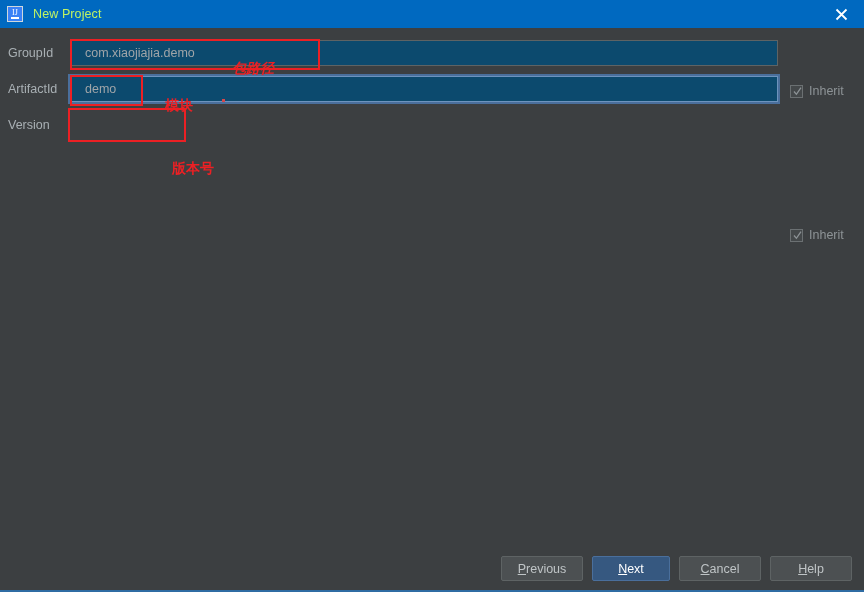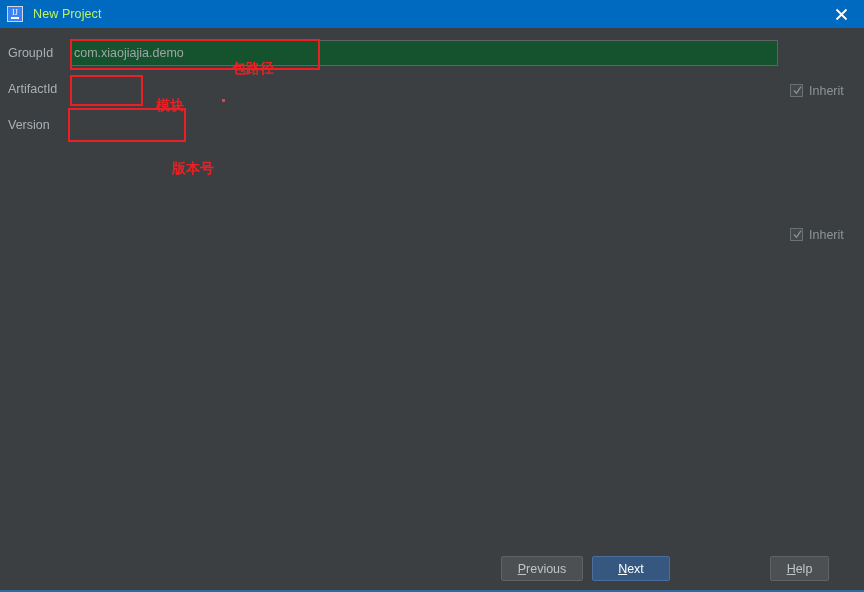--- a/index.html
+++ b/index.html
@@ -93,40 +93,40 @@
     font-size: 12.5px;
     white-space: nowrap;
   }
 
   .text-input {
     position: absolute;
     left: 70px;
     width: 708px;
     height: 26px;
     box-sizing: border-box;
-    background: #14532d;
+    background: #0c4a6e;
     border: 1px solid #5e6364;
     color: #a0a5a8;
     font-size: 12.5px;
     font-family: "Liberation Sans", "DejaVu Sans", sans-serif;
-    padding: 0 0 0 3px;
+    padding: 0 0 0 14px;
     line-height: 24px;
     outline: none;
   }
   .text-input.focused {
     border: 1px solid #6d93bd;
     box-shadow: 0 0 0 2px #4a6f9c;
   }
 
   
   .inherit-group {
     position: absolute;
     left: 790px;
     display: flex;
-    align-items: flex-start;
+    align-items: center;
     gap: 6px;
     cursor: default;
   }
   .cb-box {
     width: 13px; height: 13px;
     box-sizing: border-box;
     background: #44484a;
     border: 1px solid #6b7072;
     position: relative;
   }
@@ -182,21 +182,21 @@
   .btn.primary {
     background: #365880;
     border-color: #4a6f9c;
     color: #ffffff;
   }
   .btn .mn { text-decoration: underline; }
 
   #btn-previous { left: 501px; width: 82px; }
   #btn-next     { left: 592px; width: 78px; }
   #btn-cancel   { left: 679px; width: 82px; }
-  #btn-help     { left: 770px; width: 59px; }
+  #btn-help     { left: 770px; width: 82px; }
 
   
   #watermark {
     position: absolute;
     left: 584px;
     top: 560px;
     color: #cfd6d9;
     font-size: 17px;
     font-family: "Liberation Sans", "DejaVu Sans", sans-serif;
     white-space: nowrap;
@@ -230,48 +230,52 @@
         <svg class="tick" viewBox="0 0 9 11" aria-hidden="true">
           <path d="M1 5.5 L3.4 8.3 L8 1.6" stroke="#8d9396" stroke-width="1.3" fill="none"></path>
         </svg>
       </span>
       <span class="inherit-label">Inherit</span>
     </div>
   </div>
 
   <div class="form-row" id="row-artifactid">
     <span class="field-label">ArtifactId</span>
+    <input class="text-input focused" id="input-artifactid" type="text" value="demo" style="">
   </div>
 
   <div class="form-row" id="row-version">
     <span class="field-label">Version</span>
     <div class="inherit-group" style="top:118px;">
       <span class="cb-box">
         <svg class="tick" viewBox="0 0 9 11" aria-hidden="true">
           <path d="M1 5.5 L3.4 8.3 L8 1.6" stroke="#8d9396" stroke-width="1.3" fill="none"></path>
         </svg>
       </span>
       <span class="inherit-label">Inherit</span>
     </div>
   </div>
 
   <div class="anno-box" style="left:70px;  top:39px;  width:250px; height:31px;"></div>
   <div class="anno-box" style="left:70px;  top:75px;  width:73px;  height:31px;"></div>
   <div class="anno-box" style="left:68px;  top:108px; width:118px; height:34px;"></div>
 
-  <div class="anno-text" style="left:232px; top:60px;">包路径</div>
-  <div class="anno-text" style="left:156px; top:97px;">模块</div>
+  <div class="anno-text" style="left:232px; top:60px;font-style:italic;">包路径</div>
+  <div class="anno-text" style="left:165px; top:97px;">模块</div>
   <div class="anno-text" style="left:172px; top:160px;">版本号</div>
 
   <div id="anno-dot" style="left:222px; top:99px;"></div>
 
   <div class="btn" id="btn-previous">
     <span><span class="mn">P</span>revious</span>
   </div>
   <div class="btn primary" id="btn-next">
     <span><span class="mn">N</span>ext</span>
   </div>
+  <div class="btn" id="btn-cancel">
+    <span><span class="mn">C</span>ancel</span>
+  </div>
   <div class="btn" id="btn-help">
     <span><span class="mn">H</span>elp</span>
   </div>
 
 
 </div>
 
 </body></html>

